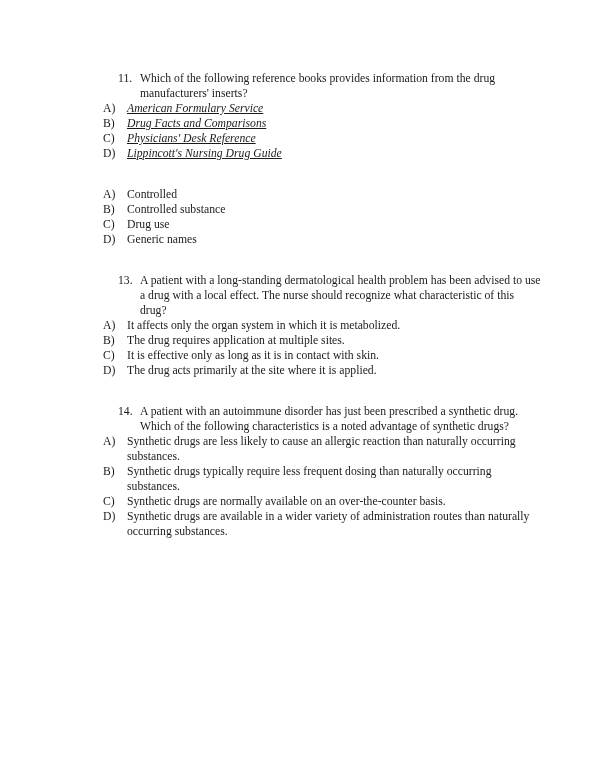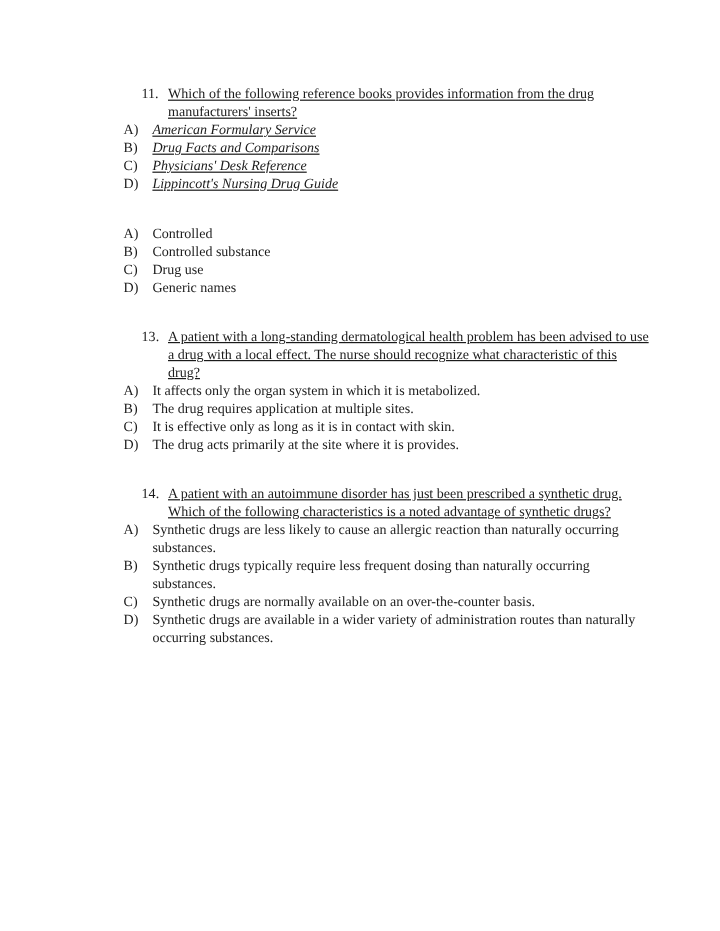--- a/index.html
+++ b/index.html
@@ -37,21 +37,20 @@
     display: flex;
     margin-left: 15px;
   }
   .qnum {
     flex: 0 0 22px;
     white-space: nowrap;
   }
   .qtext {
     flex: 1 1 auto;
     max-width: 402px;
-    text-decoration: underline;
   }
   .option-row {
     display: flex;
   }
   .letter {
     flex: 0 0 24px;
     white-space: nowrap;
   }
   .otext {
     flex: 1 1 auto;
@@ -130,21 +129,21 @@
       <div class="option-row">
         <span class="letter">B)</span>
         <div class="otext">The drug requires application at multiple sites.</div>
       </div>
       <div class="option-row">
         <span class="letter">C)</span>
         <div class="otext">It is effective only as long as it is in contact with skin.</div>
       </div>
       <div class="option-row">
         <span class="letter">D)</span>
-        <div class="otext">The drug acts primarily at the site where it is provides.</div>
+        <div class="otext">The drug acts primarily at the site where it is applied.</div>
       </div>
     </section>
 
     <section class="question">
       <div class="stem-row">
         <span class="qnum">14.</span>
         <div class="qtext">A patient with an autoimmune disorder has just been prescribed a synthetic drug. Which of the following characteristics is a noted advantage of synthetic drugs?</div>
       </div>
       <div class="option-row">
         <span class="letter">A)</span>

